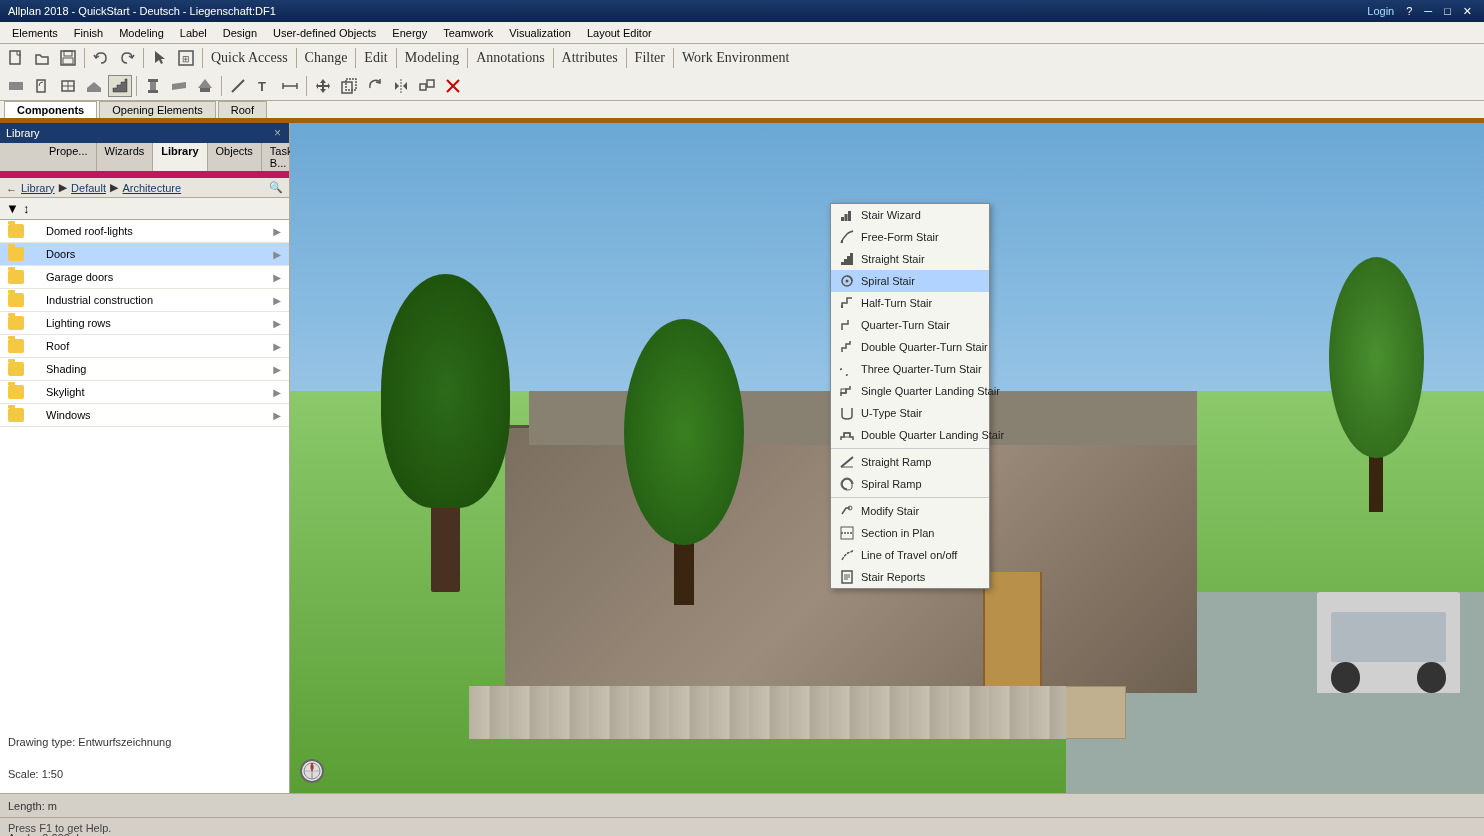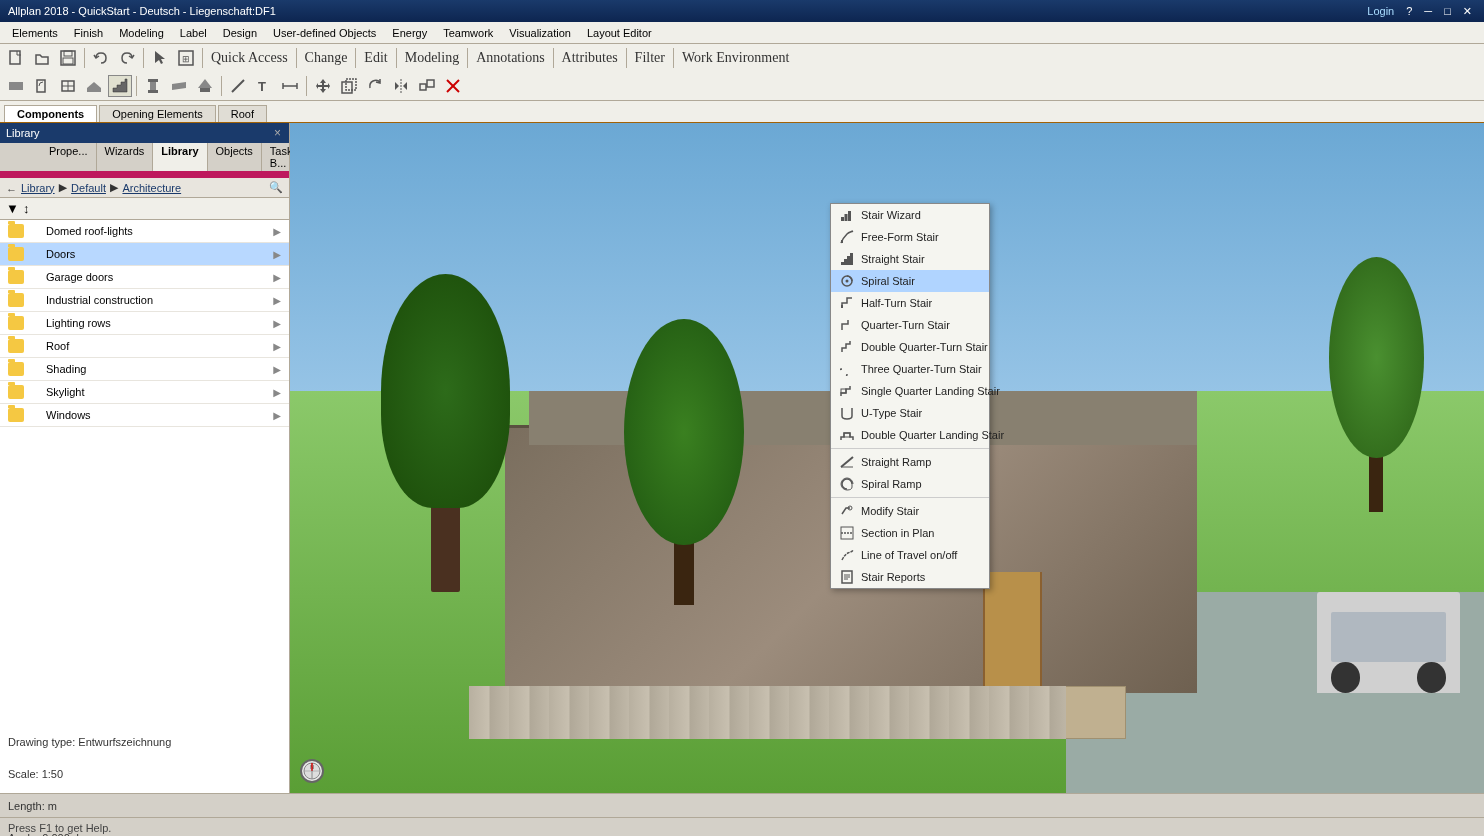--- a/index.html
+++ b/index.html
@@ -74,21 +74,21 @@
       white-space: nowrap;
       font-family: Liberation Serif, serif;
     }
 
     
     #subtoolbar-tabs {
       background: #f0efe9;
       display: flex;
       align-items: flex-end;
       padding: 0 4px;
-      border-bottom: 1px solid #a16207;
+      border-bottom: 5px solid #a16207;
       height: 22px;
       font-size: 11px;
     }
     .subtab {
       padding: 2px 12px;
       cursor: pointer;
       border: 1px solid #b0a898;
       border-bottom: none;
       background: #e0ddd5;
       margin-right: 2px;

